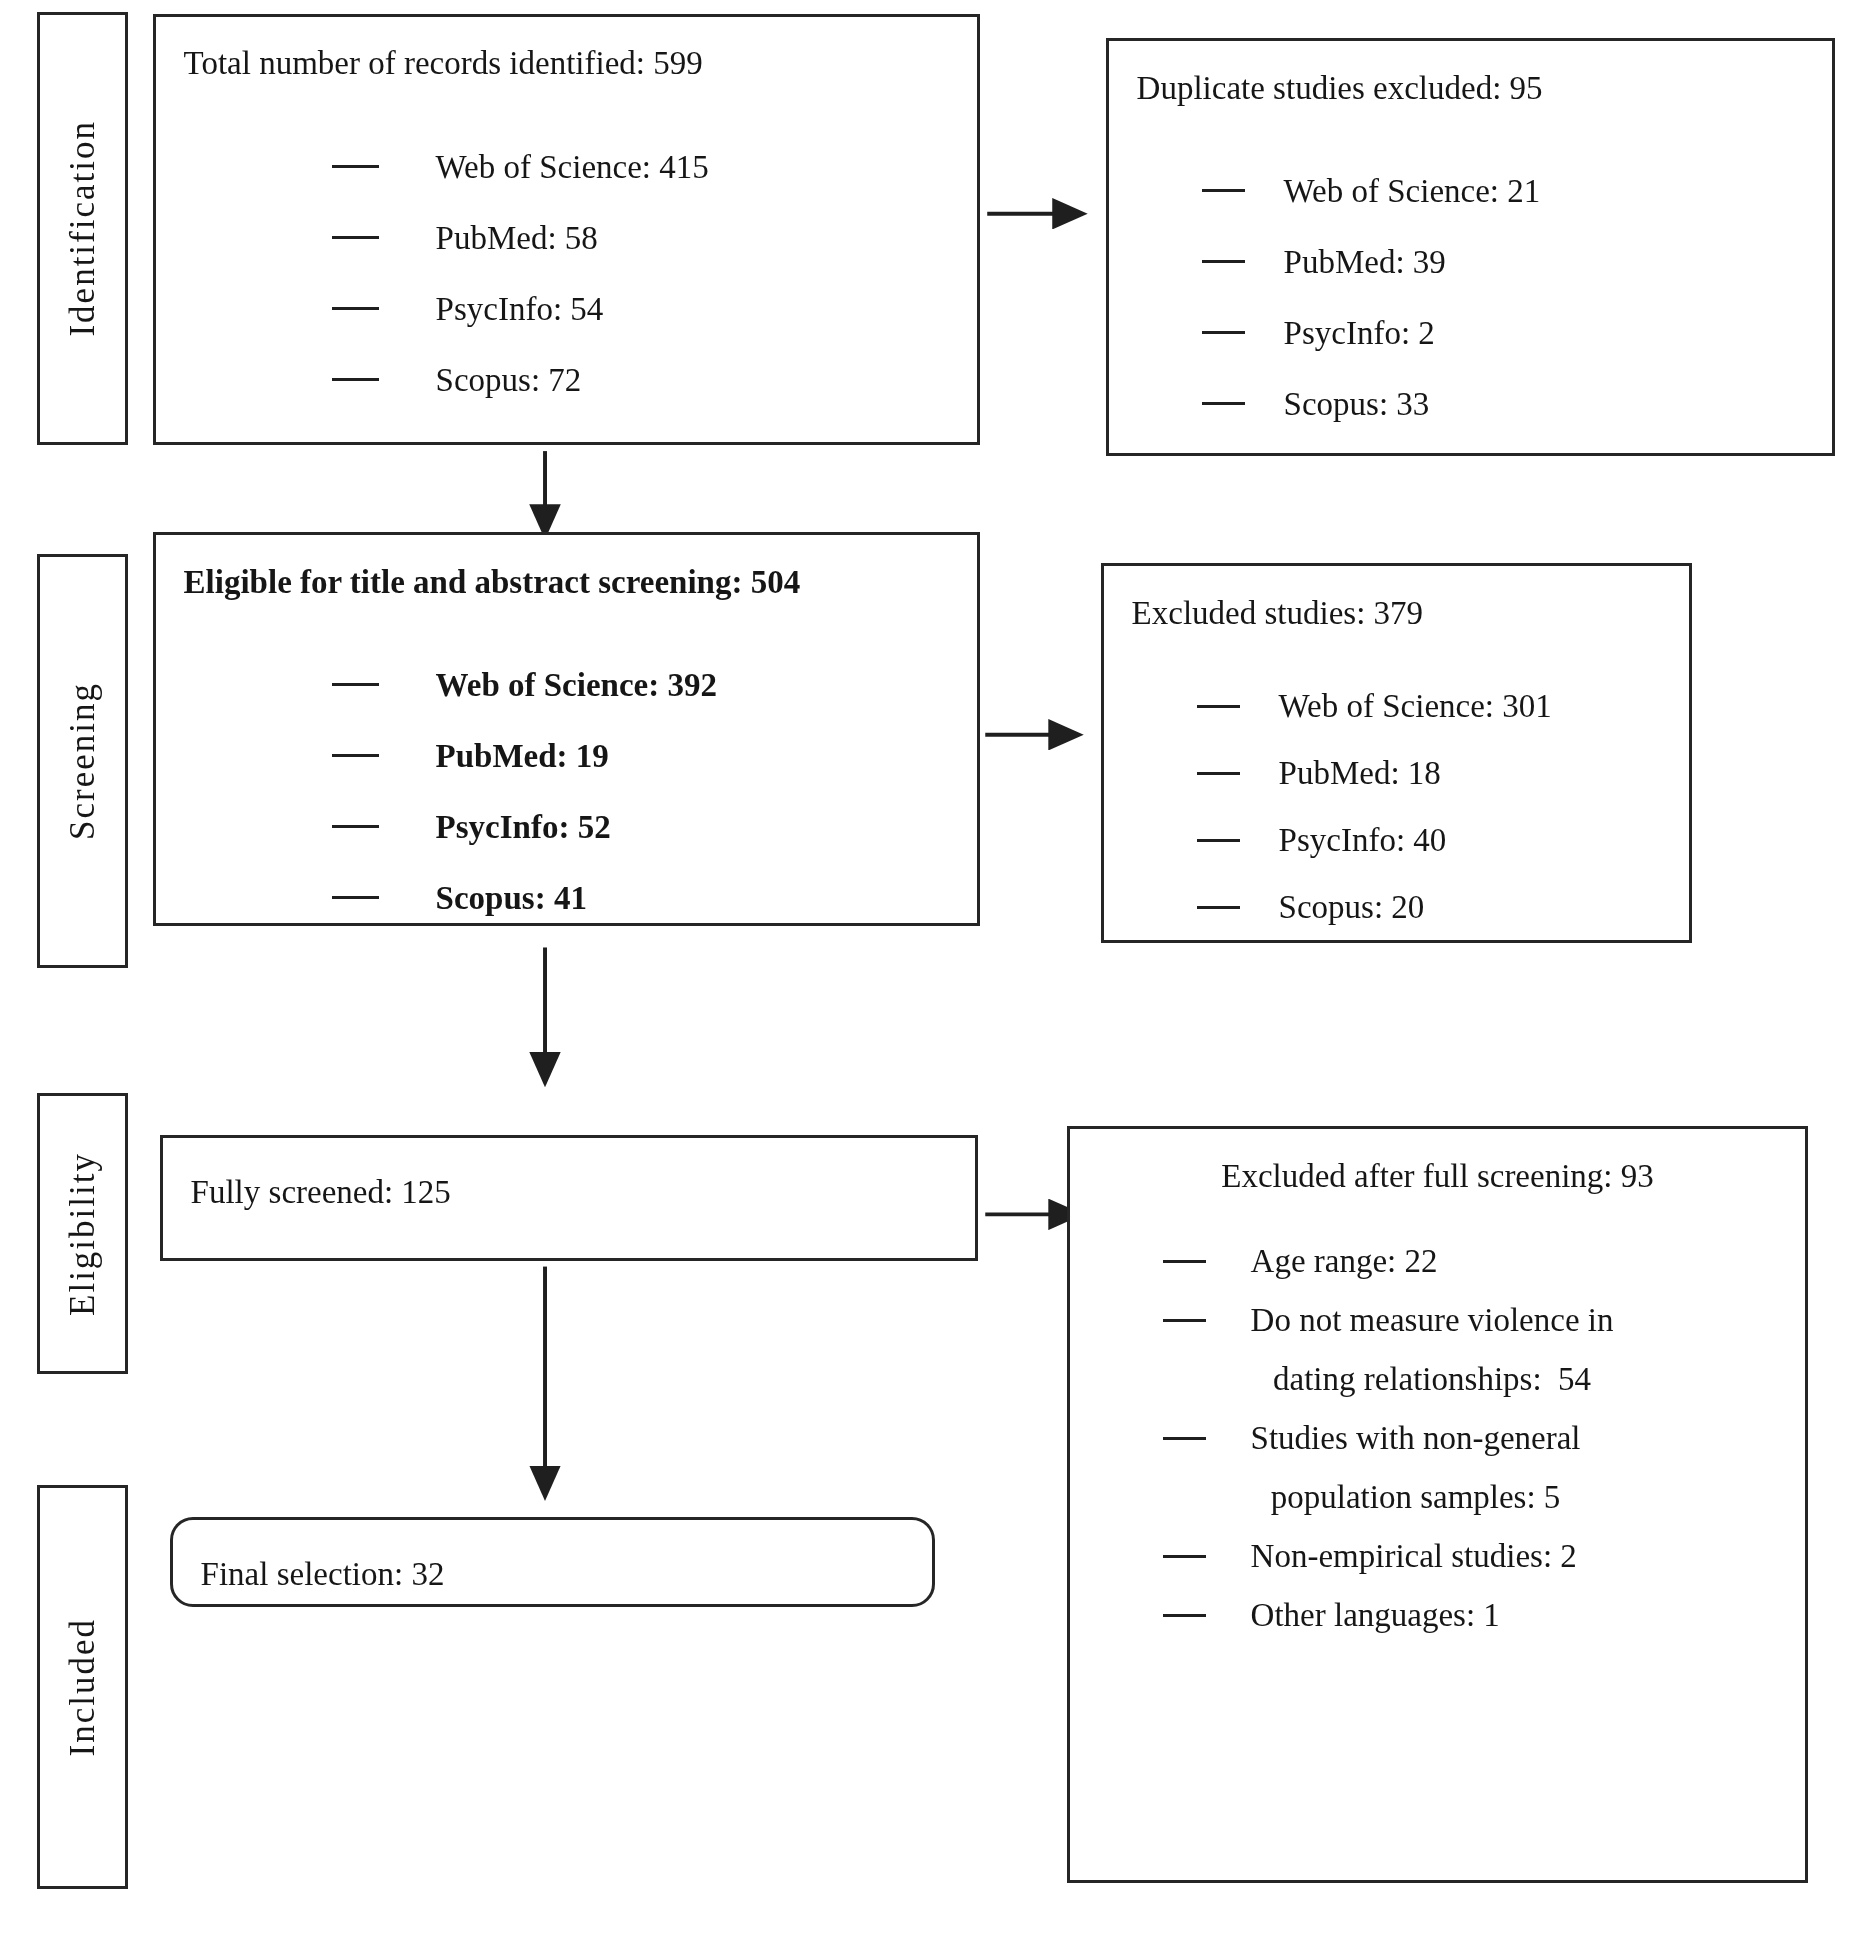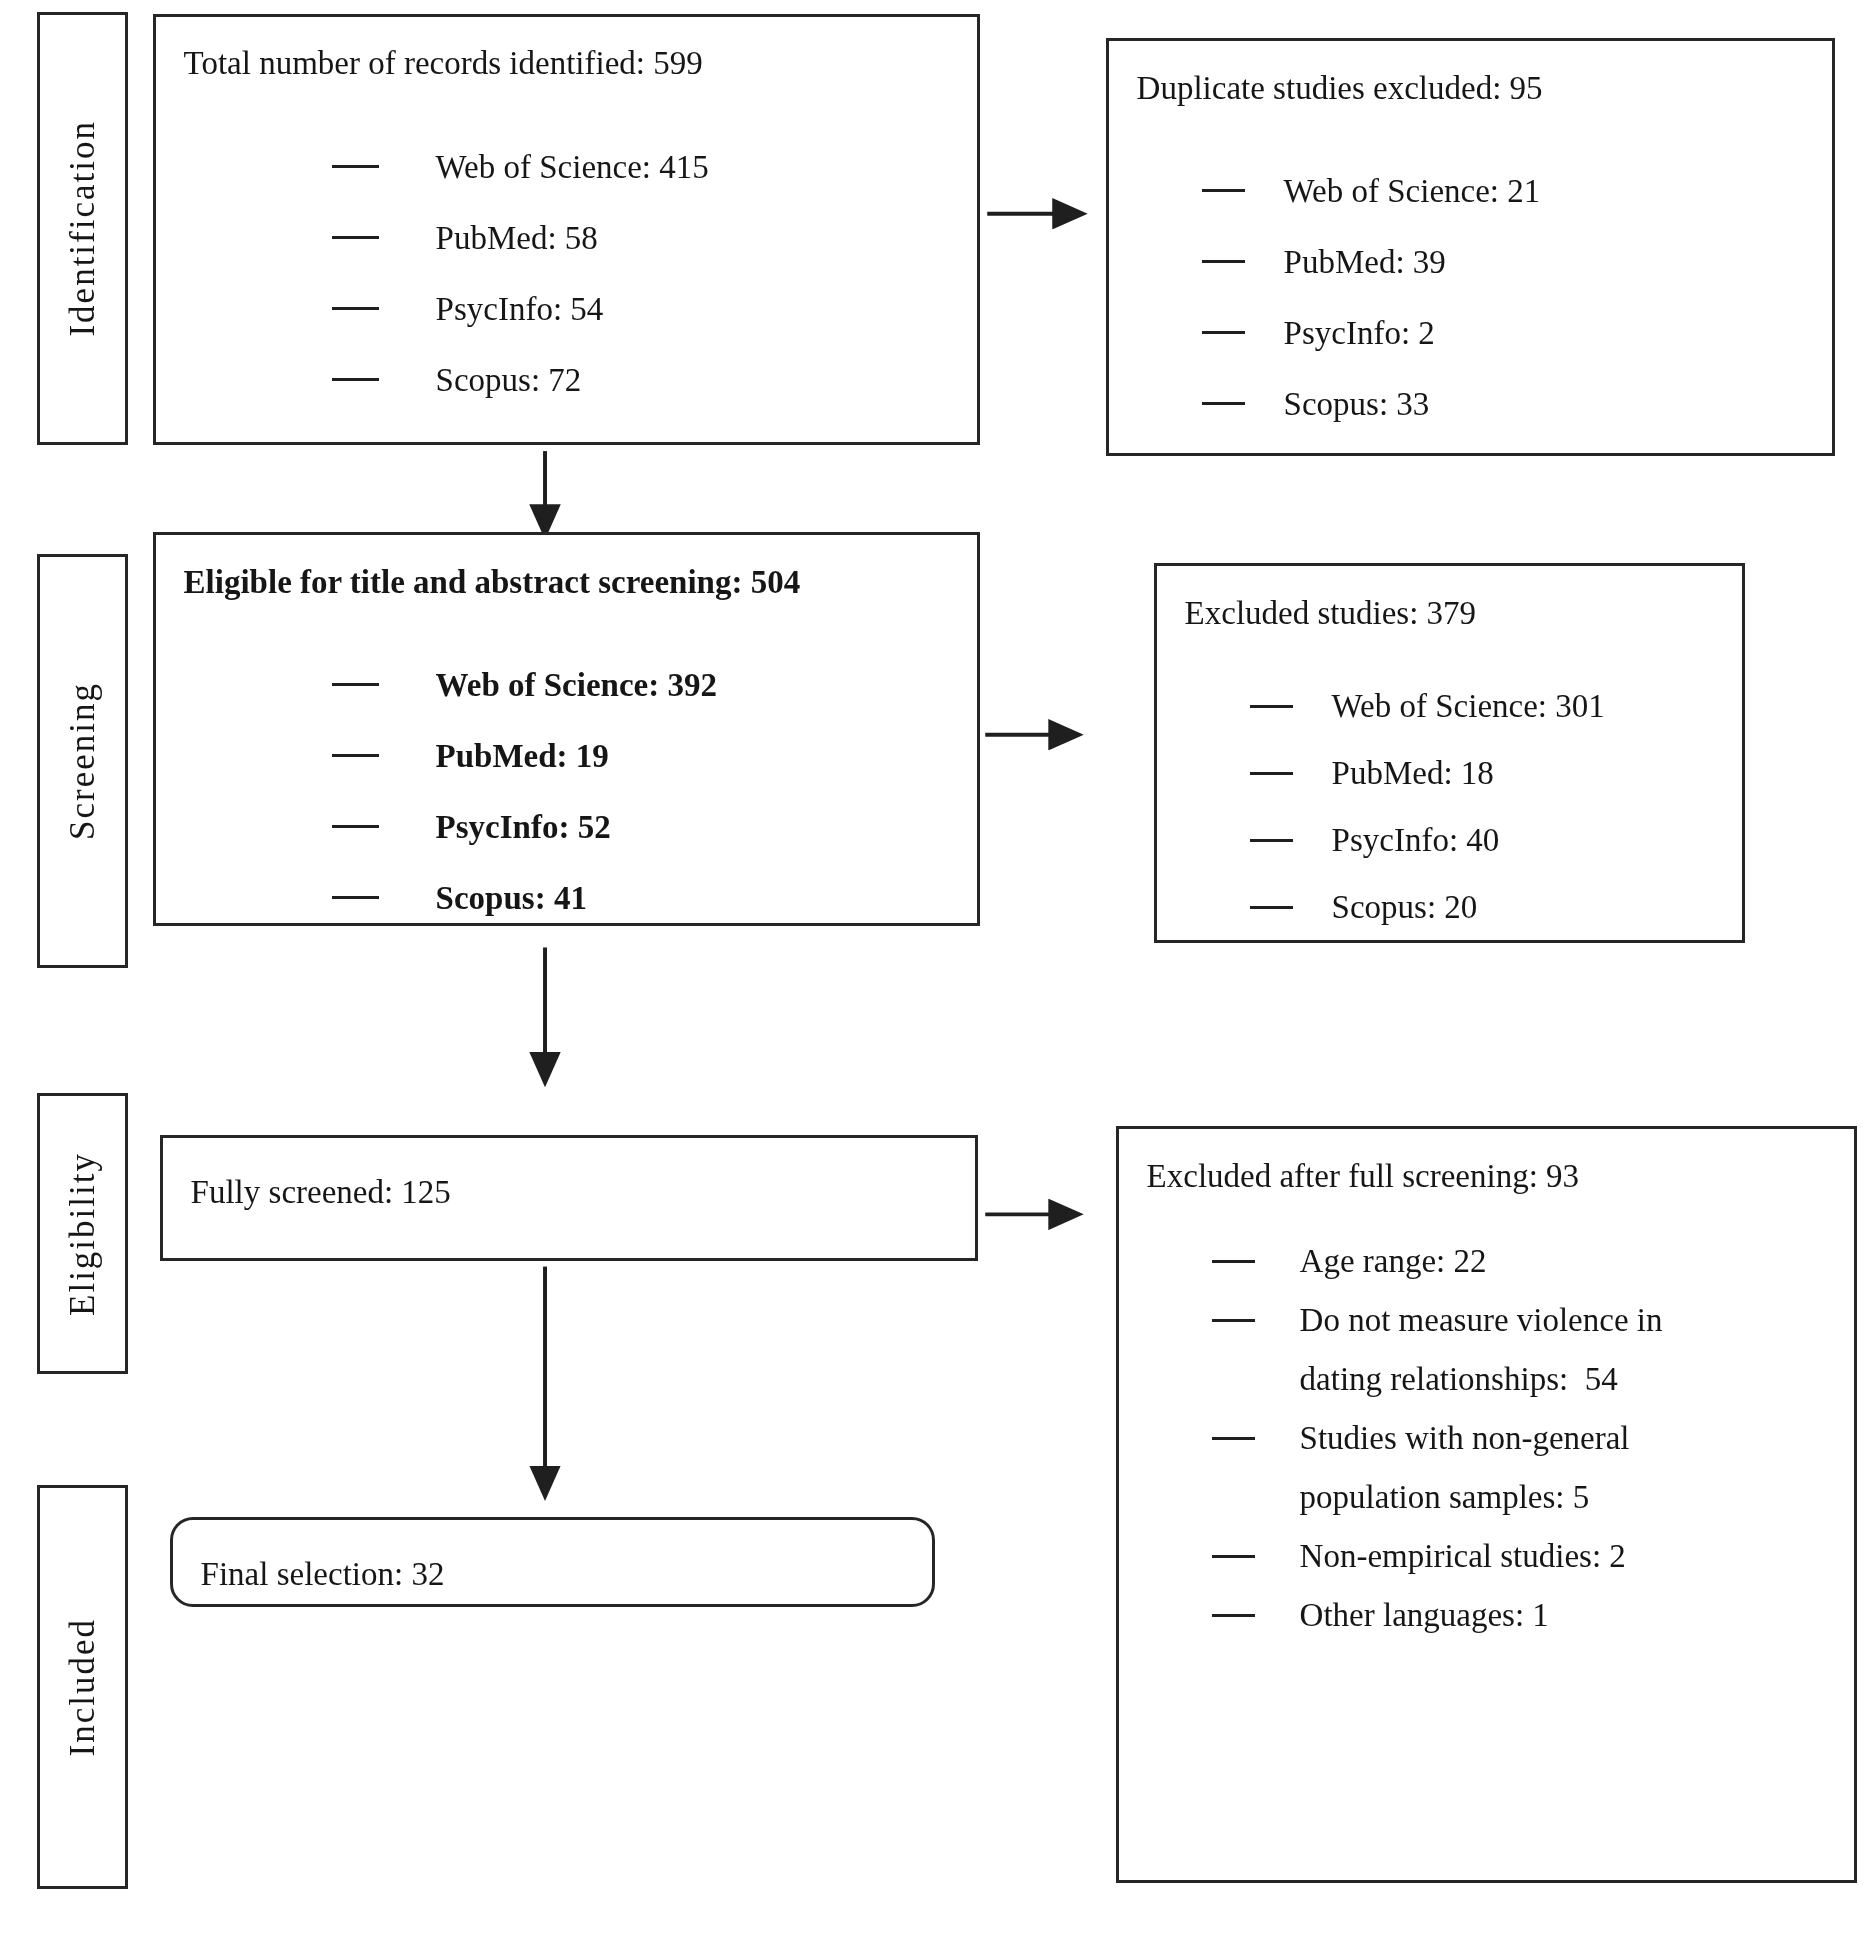--- a/index.html
+++ b/index.html
@@ -64,26 +64,26 @@
   .dbox.left .list { margin-left: 148px; }
   .dbox.left .dash { width: 47px; margin-right: 57px; }
 
   
   .dbox.right .list { margin-left: 65px; }
   .dbox.right .dash { width: 43px; margin-right: 39px; }
 
   #box-identified       { left: 153px;  top: 13.8px;   width: 827px; height: 431px; }
   #box-duplicates       { left: 1106px; top: 38px;   width: 729px; height: 418px; }
   #box-eligible         { left: 153px;  top: 532px;  width: 827px; height: 394px; font-weight: bold; }
-  #box-excluded-studies { left: 1154px; top: 563px;  width: 591px; height: 380px; }
+  #box-excluded-studies { left: 1101px; top: 563px;  width: 591px; height: 380px; }
   #box-excluded-studies .list { margin-top: 39px; }
   #box-excluded-studies .li   { line-height: 67px; }
   #box-excluded-studies .dash { margin-top: 31.5px; }
   #box-fully-screened   { left: 160px;  top: 1135px; width: 818px; height: 126px; padding-top: 33px; }
-  #box-excluded-full    { left: 1116px; top: 1126px; width: 741px; height: 757px; }
+  #box-excluded-full    { left: 1067px; top: 1126px; width: 741px; height: 757px; text-align: center; }
   #box-excluded-full .list { margin-top: 35px; }
   #box-excluded-full .li   { line-height: 59px; gap: 6px; }
   #box-excluded-full .dash { margin-top: 27.6px; }
   #box-final            { left: 170px;  top: 1517px; width: 765px; height: 90px; padding-top: 33px; border-radius: 23px; }
 </style>
 </head>
 <body>
 
 <svg id="arrows" viewBox="0 0 1902 1986">
   <defs>

